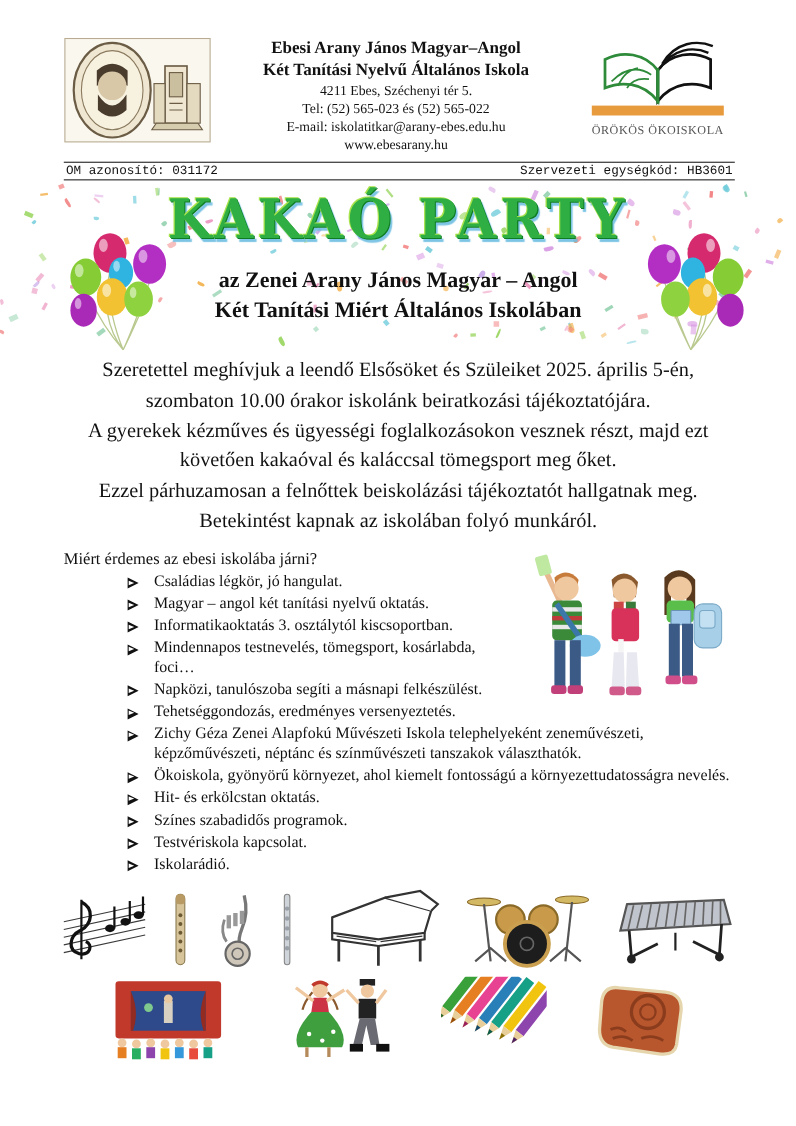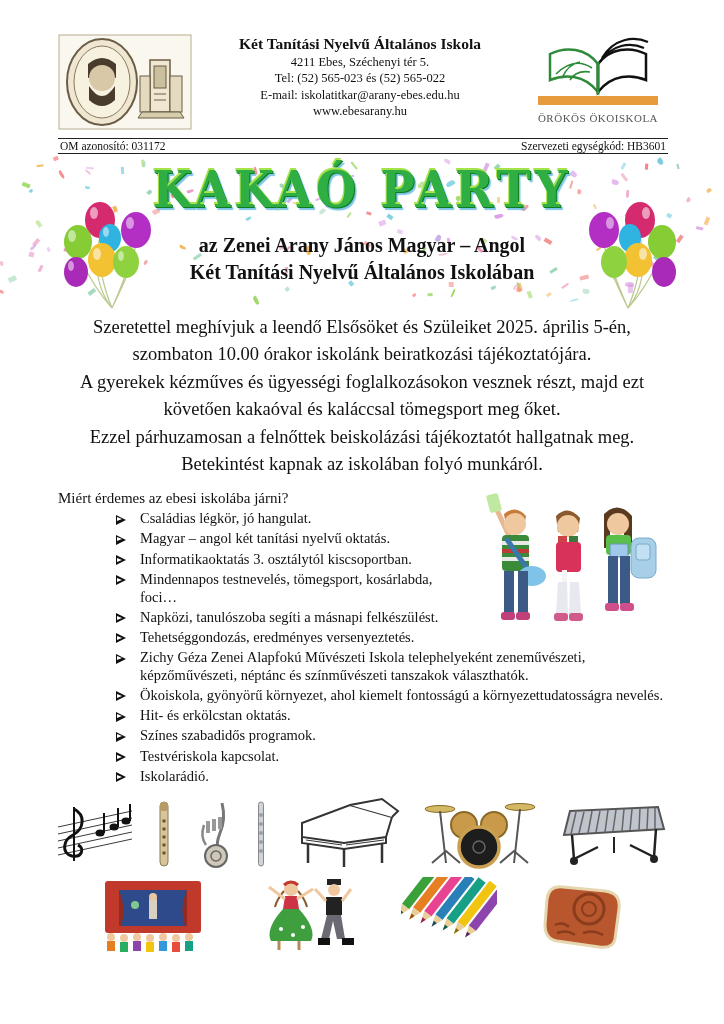--- a/index.html
+++ b/index.html
@@ -10,21 +10,21 @@
   
   .header { display:flex; align-items:flex-start; padding:34px 56px 0 58px; gap:8px; }
   .hlogo { width:134px; flex:0 0 134px; }
   .hcenter { flex:1; text-align:center; line-height:1.3; }
   .hname { font-weight:bold; font-size:15.5px; }
   .hline { font-size:12.5px; }
   .ecobox { width:140px; flex:0 0 140px; text-align:center; }
   .ecolabel { font-size:11px; color:#555; letter-spacing:.5px; margin-top:-2px; }
 
   .idline { margin:8px 56px 0 58px; border-top:1.8px solid #222; border-bottom:1.8px solid #222;
-            display:flex; justify-content:space-between; font-size:11.5px; padding:1px 2px; }
+            display:flex; justify-content:space-between; font-size:11.5px; padding:1px 2px;font-family:Liberation Mono, monospace; }
 
   
   .banner { position:relative; height:150px; margin-top:2px; }
   #confetti { position:absolute; inset:0; overflow:hidden; }
   #confetti span { position:absolute; display:block; }
   .kakao { position:relative; text-align:center; padding-top:6px;
            font-family:"DejaVu Serif", serif; font-weight:bold; font-size:46px; letter-spacing:4px;
            color:#2fae44;
            text-shadow:-1px -1px 0 #a6e24a, 1px 1px 0 #0f7c24, 2.5px 3px 1px rgba(110,190,225,.9);
            transform:scaleY(1.08); }
@@ -67,20 +67,21 @@
       <rect x="92" y="26" width="20" height="52" fill="#efe7d2" stroke="#6b5c45" stroke-width="1.5"></rect>
       <rect x="82" y="42" width="10" height="36" fill="#e4dac0" stroke="#6b5c45"></rect>
       <rect x="112" y="42" width="12" height="36" fill="#e4dac0" stroke="#6b5c45"></rect>
       <rect x="96" y="32" width="12" height="22" fill="#cabf9f" stroke="#6b5c45"></rect>
       <path d="M84 78 L122 78 L126 84 L80 84 Z" fill="#d6ccae" stroke="#6b5c45"></path>
       <line x1="96" y1="60" x2="108" y2="60" stroke="#6b5c45"></line>
       <line x1="96" y1="66" x2="108" y2="66" stroke="#6b5c45"></line>
     </svg>
 
     <div class="hcenter">
+      <div class="hname">Ebesi Arany János Magyar–Angol</div>
       <div class="hname">Két Tanítási Nyelvű Általános Iskola</div>
       <div class="hline">4211 Ebes, Széchenyi tér 5.</div>
       <div class="hline">Tel: (52) 565-023 és (52) 565-022</div>
       <div class="hline">E-mail: iskolatitkar@arany-ebes.edu.hu</div>
       <div class="hline">www.ebesarany.hu</div>
     </div>
 
     <div class="ecobox">
       <svg width="128" height="76" viewBox="0 0 128 76">
         <path d="M64 58 C50 40 30 40 16 46 L16 20 C32 12 52 14 64 30 Z" fill="#fff" stroke="#2e8b3a" stroke-width="2.5"></path>
@@ -264,21 +265,21 @@
         <ellipse cx="66" cy="62" rx="13" ry="16" fill="#8fd23f"></ellipse>
         <ellipse cx="34" cy="13" rx="4" ry="6" fill="rgba(255,255,255,.55)"></ellipse>
         <ellipse cx="70" cy="23" rx="4" ry="6" fill="rgba(255,255,255,.5)"></ellipse>
         <ellipse cx="37" cy="54" rx="4" ry="6" fill="rgba(255,255,255,.55)"></ellipse>
       </g>
     </svg>
 
     <div class="kakao">KAKAÓ PARTY</div>
     <div class="subtitle">
       <div>az Zenei Arany János Magyar – Angol</div>
-      <div>Két Tanítási Nyelvű Általános Iskolában</div>
+      <div>Két Tanítási Miért Általános Iskolában</div>
     </div>
   </div>
 
   <div class="intro">
     <p>Szeretettel meghívjuk a leendő Elsősöket és Szüleiket 2025. április 5-én, szombaton 10.00 órakor iskolánk beiratkozási tájékoztatójára.</p>
     <p>A gyerekek kézműves és ügyességi foglalkozásokon vesznek részt, majd ezt követően kakaóval és kaláccsal tömegsport meg őket.</p>
     <p>Ezzel párhuzamosan a felnőttek beiskolázási tájékoztatót hallgatnak meg. Betekintést kapnak az iskolában folyó munkáról.</p>
   </div>
 
   <div class="reasons">

